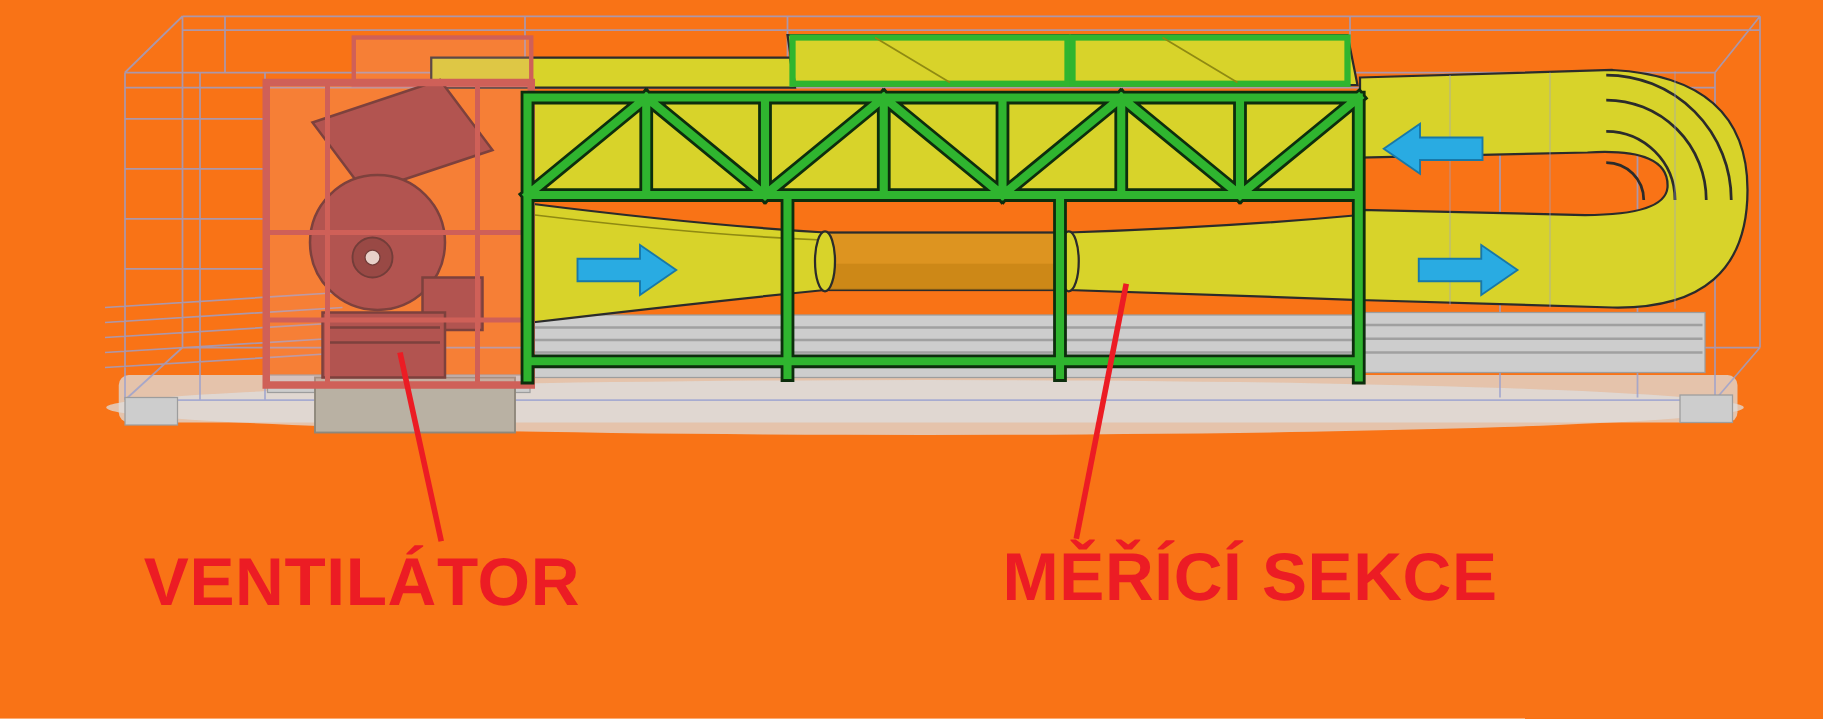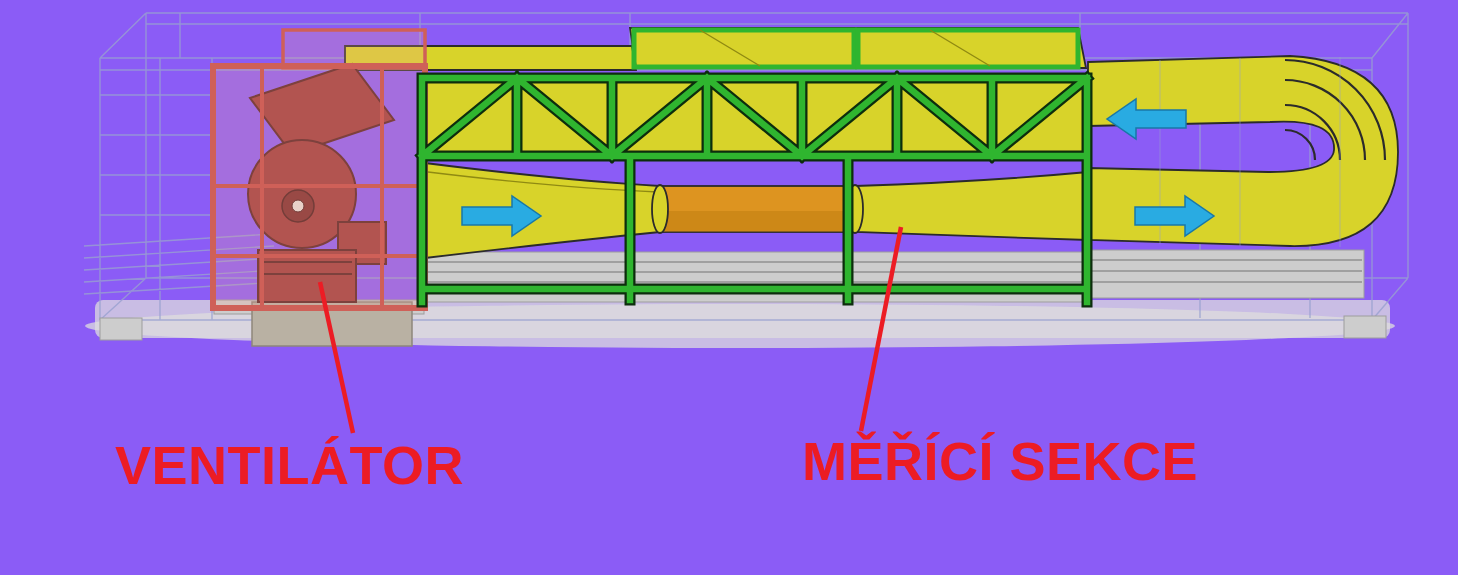--- a/index.html
+++ b/index.html
@@ -1,17 +1,17 @@
 <!DOCTYPE html>
 <html style="--red: #ec1c24; --blue: #29abe2; --green: #2fb52f; --yellow: #d8d32a; --orange: #dd9420; --fan: #9e3a38; --framePink: #cf6058;"><head>
 <meta charset="utf-8">
 <style>
   html,body{margin:0;padding:0;background:#fff;}
   .stage{
-    position:relative;width:1458px;height:575px;background:#8b5cf6;overflow:hidden;
+    position:relative;width:1458px;height:575px;background:#f97316;overflow:hidden;
     font-family:"Liberation Sans",sans-serif;
   }
   svg{display:block}
   .wire{stroke:#98a0cf;stroke-width:1.4;fill:none;opacity:.8}
   .wire2{stroke:#98a0cf;stroke-width:1.2;fill:none;opacity:.45}
   .shadow{fill:#dedede;opacity:.75}
   .deck{fill:#cdcdcd;stroke:#9d9d9d;stroke-width:1}
   .deck-line{stroke:#a0a0a0;stroke-width:2;fill:none}
   .concrete{fill:#b9b1a3;stroke:#8e877b;stroke-width:1.5}
   .yellow{fill:var(--yellow,#d8d32a);stroke:#2b2b2b;stroke-width:1.8}

